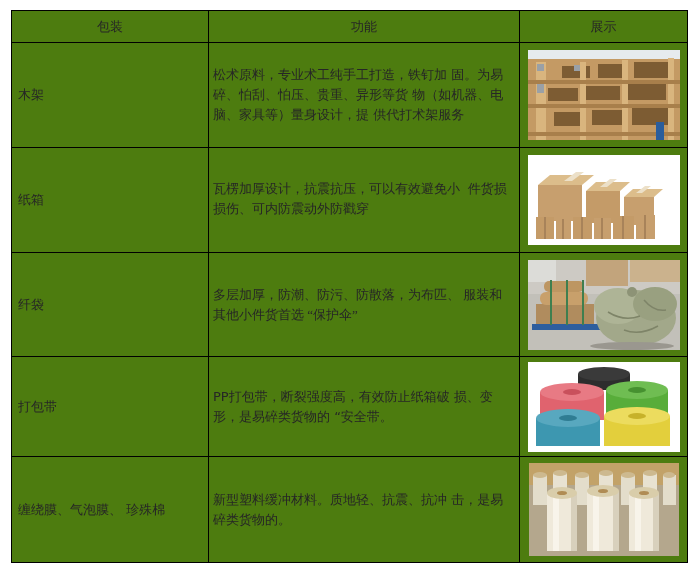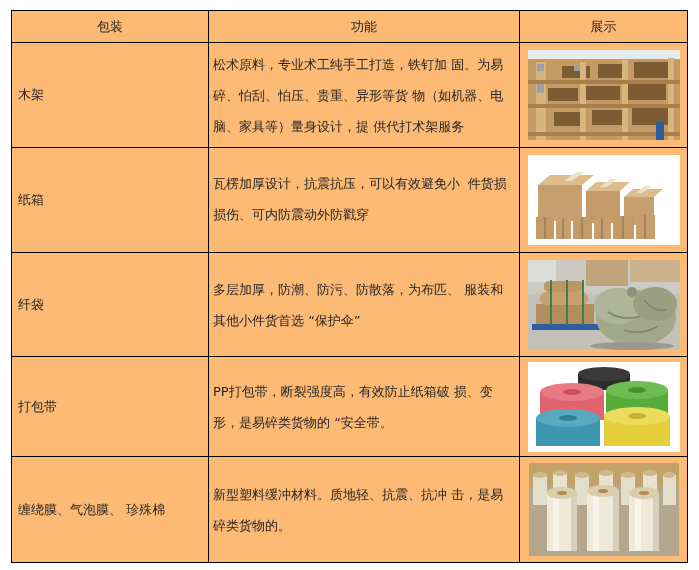--- a/index.html
+++ b/index.html
@@ -13,48 +13,48 @@
   }
   .table-wrap {
     position: absolute;
     left: 11px;
     top: 10px;
   }
   table.pack-table {
     border-collapse: collapse;
     table-layout: fixed;
     width: 676px;
-    background: #fdba74;
+    background: #4d7c0f;
   }
   .pack-table th,
   .pack-table td {
     border: 1px solid #000000;
     overflow: hidden;
   }
   .pack-table thead tr { height: 32px; }
   .pack-table th {
     font-weight: normal;
     font-size: 13px;
     text-align: center;
     vertical-align: middle;
   }
   tr.row-1 { height: 105px; }
   tr.row-2 { height: 105px; font-family: Liberation Mono, monospace; }
-  tr.row-3 { height: 104px; }
+  tr.row-3 { height: 104px; font-family: Liberation Serif, serif; }
   tr.row-4 { height: 100px; }
   tr.row-5 { height: 106px; }
   td.col-pack {
     text-align: left;
     vertical-align: middle;
     font-size: 13px;
     padding: 0 6px;
   }
   td.col-func {
     font-size: 13px;
-    line-height: 31px;
+    line-height: 20px;
     vertical-align: middle;
     padding: 0 8px 0 4px;
     text-align: left;
   }
   td.col-photo {
     text-align: center;
     vertical-align: middle;
     padding: 0;
   }
   td.col-photo svg {

